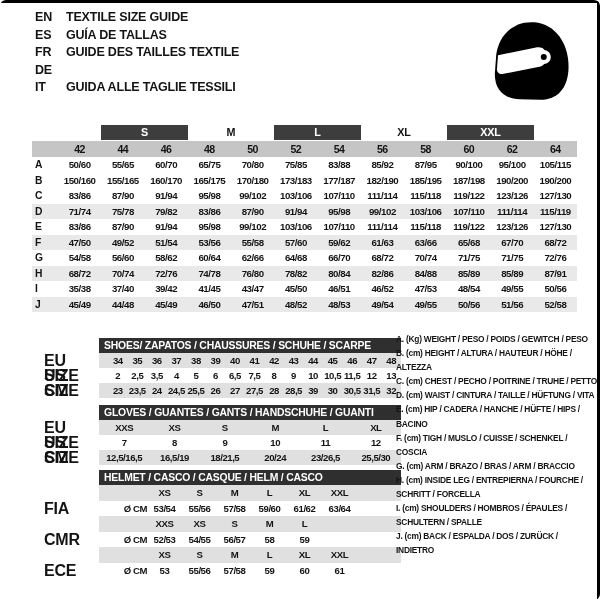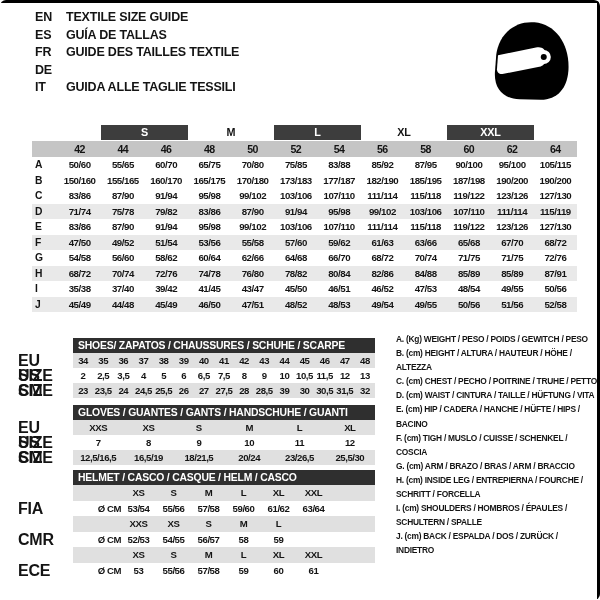--- a/index.html
+++ b/index.html
@@ -28,29 +28,29 @@
   .band.dark { background:#3d3d3d; color:#fff; }
   .band.plain { background:transparent; color:#141414; }
   #mt-header { background:#c5c5c5; height:16px; }
   #mt-header .mt-cell { line-height:16px; font-size:10.6px; }
   .mt-row { height:15.5px; }
   .mt-row.shaded { background:#e9e9e9; }
   .mt-cell { text-align:center; line-height:15.5px; font-size:9.7px; letter-spacing:-0.45px; white-space:nowrap; }
   .mt-label { text-align:left; padding-left:3px; font-size:10.3px; letter-spacing:0; }
 
   
-  #lower-left { position:absolute; left:18px; top:338px; width:357px; }
+  #lower-left { position:absolute; left:44px; top:338px; width:357px; }
   .subheader { margin-left:55px; height:15px; line-height:15px; background:#2f2f2f; color:#fff;
                padding-left:5px; font-size:10.4px; letter-spacing:-0.2px; white-space:nowrap; }
   .subrow { display:flex; height:15px; }
   .subrow-label { width:55px; font-size:16px; line-height:15px; letter-spacing:-0.2px; }
   .subrow-values { flex:1; display:grid; }
   .subrow-values.shaded { background:#e0e0e0; }
   .sub-cell { text-align:center; line-height:15px; font-size:9.6px; letter-spacing:-0.45px; white-space:nowrap; }
-  .shoes-vals { grid-template-columns:repeat(15, 1fr); }
+  .shoes-vals { grid-template-columns:repeat(15, 1fr);padding-left:9px; }
   .gloves-vals { grid-template-columns:repeat(6, 1fr); }
   #gloves-table { margin-top:7px; }
   #helmet-table { margin-top:5px; }
   #helmet-table .subrow { height:15.5px; }
   #helmet-table .subrow-values { display:flex; }
   #helmet-table .sub-cell { line-height:15.5px; width:35px; text-align:center; }
   #helmet-table .helm-prefix { width:46px; text-align:right; padding-left:2px; }
 
   
   #legend { position:absolute; left:396px; top:332px; width:202px;

